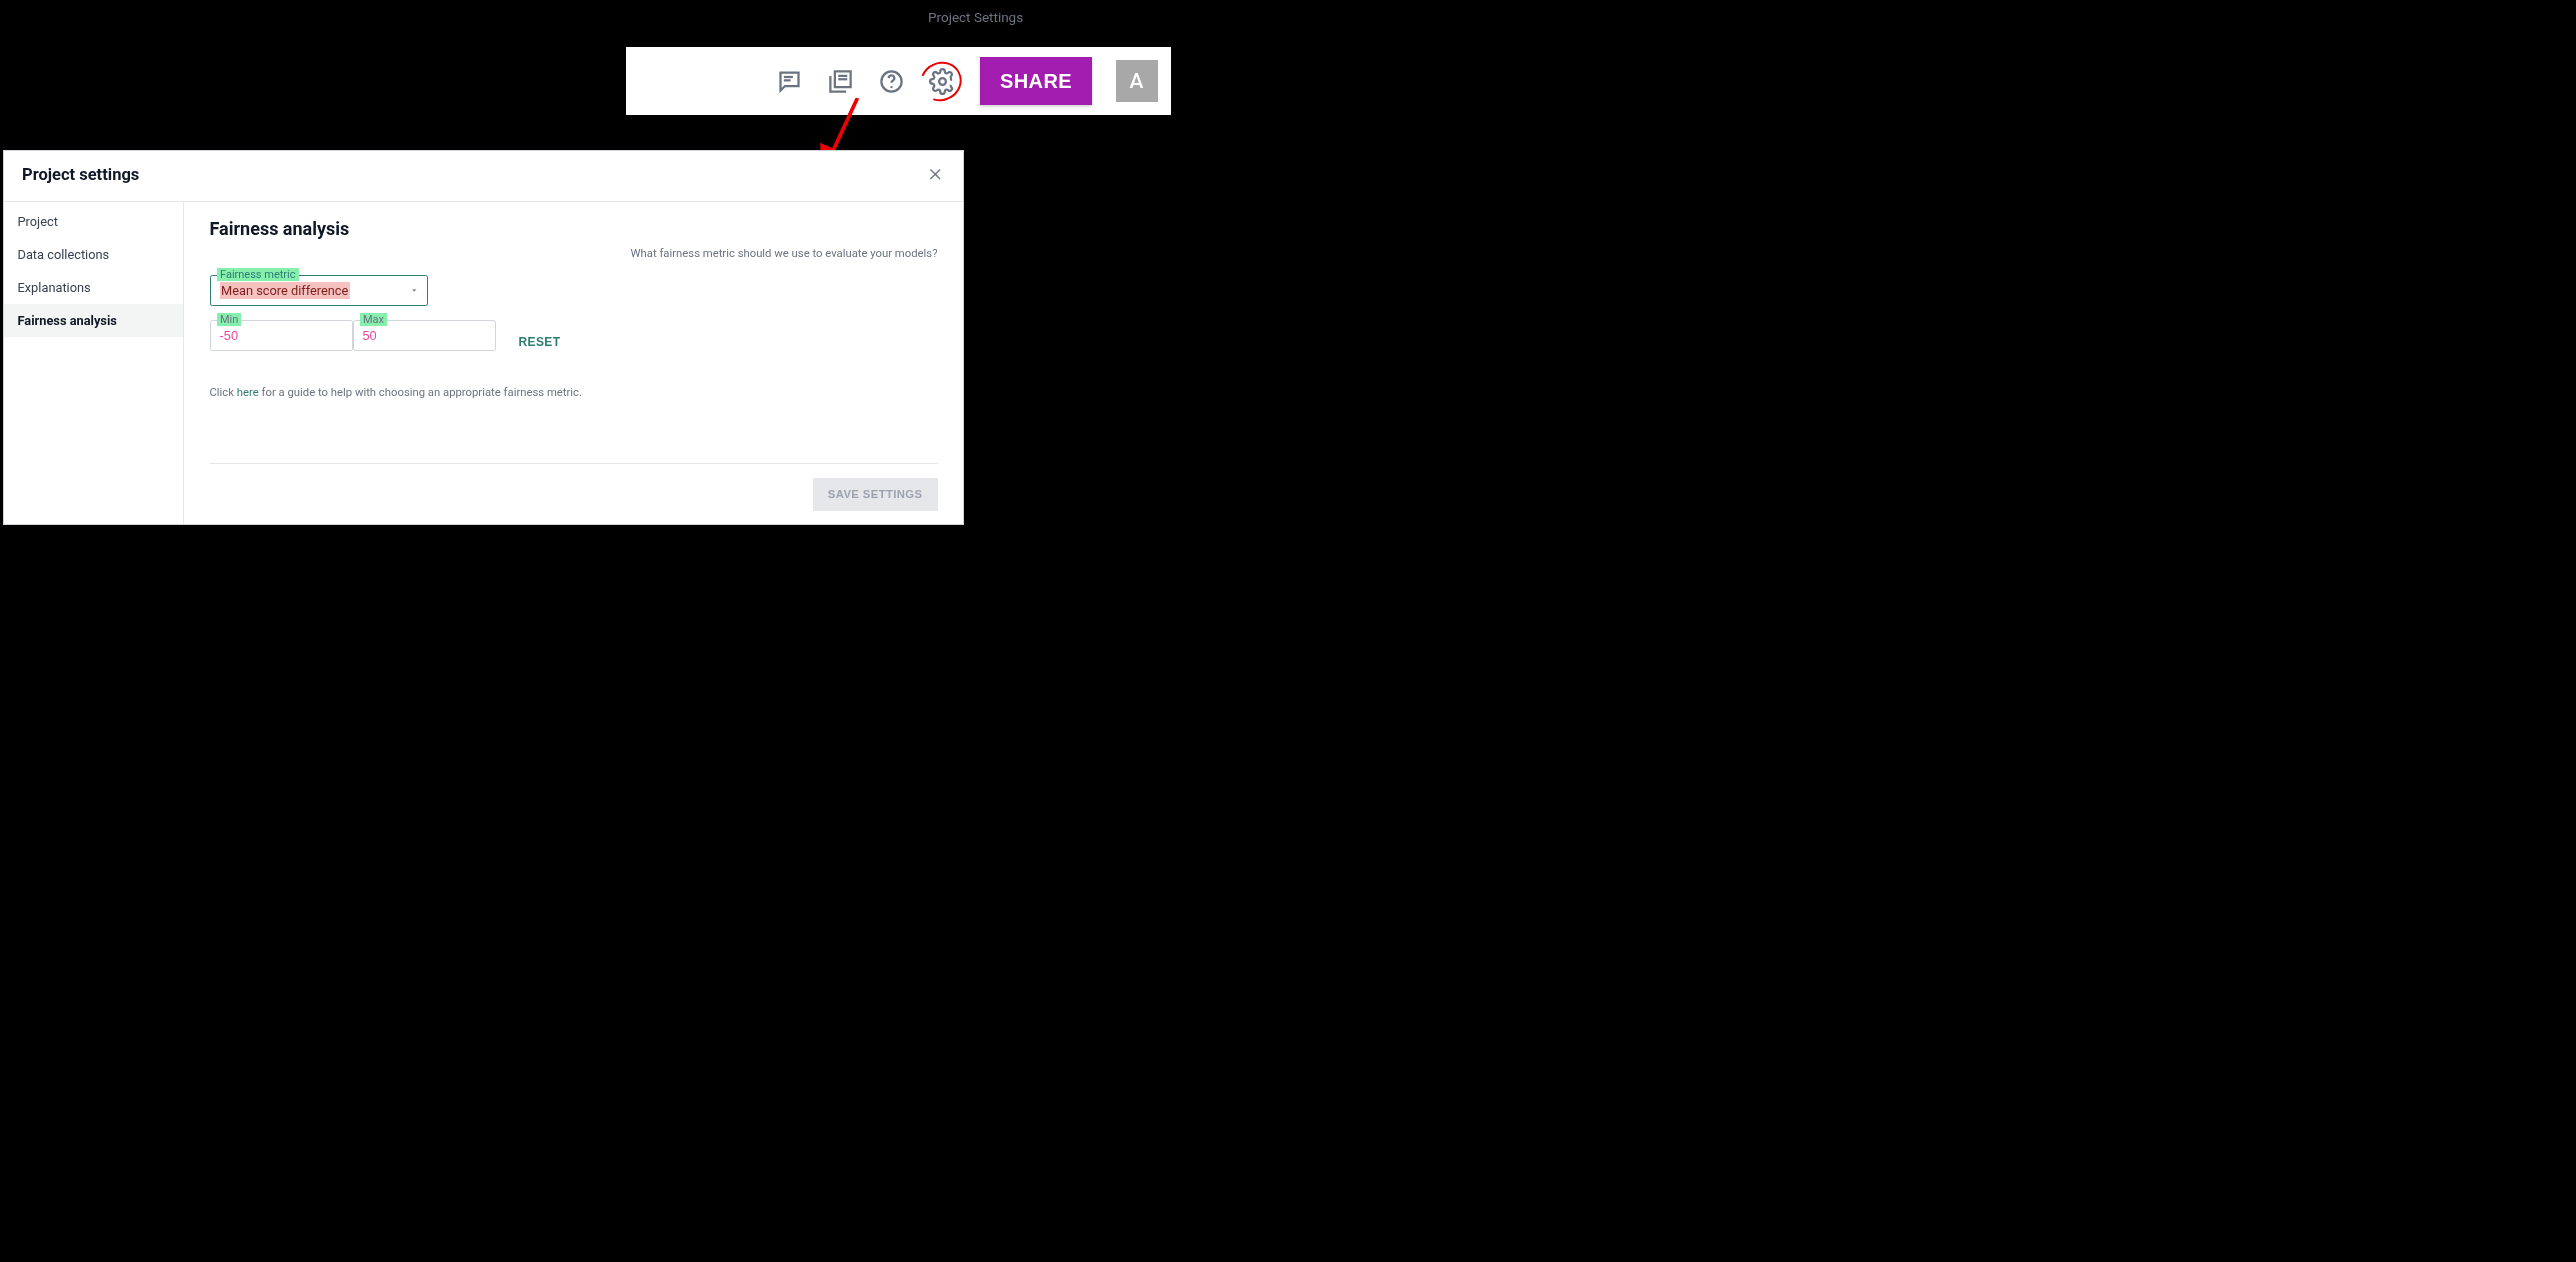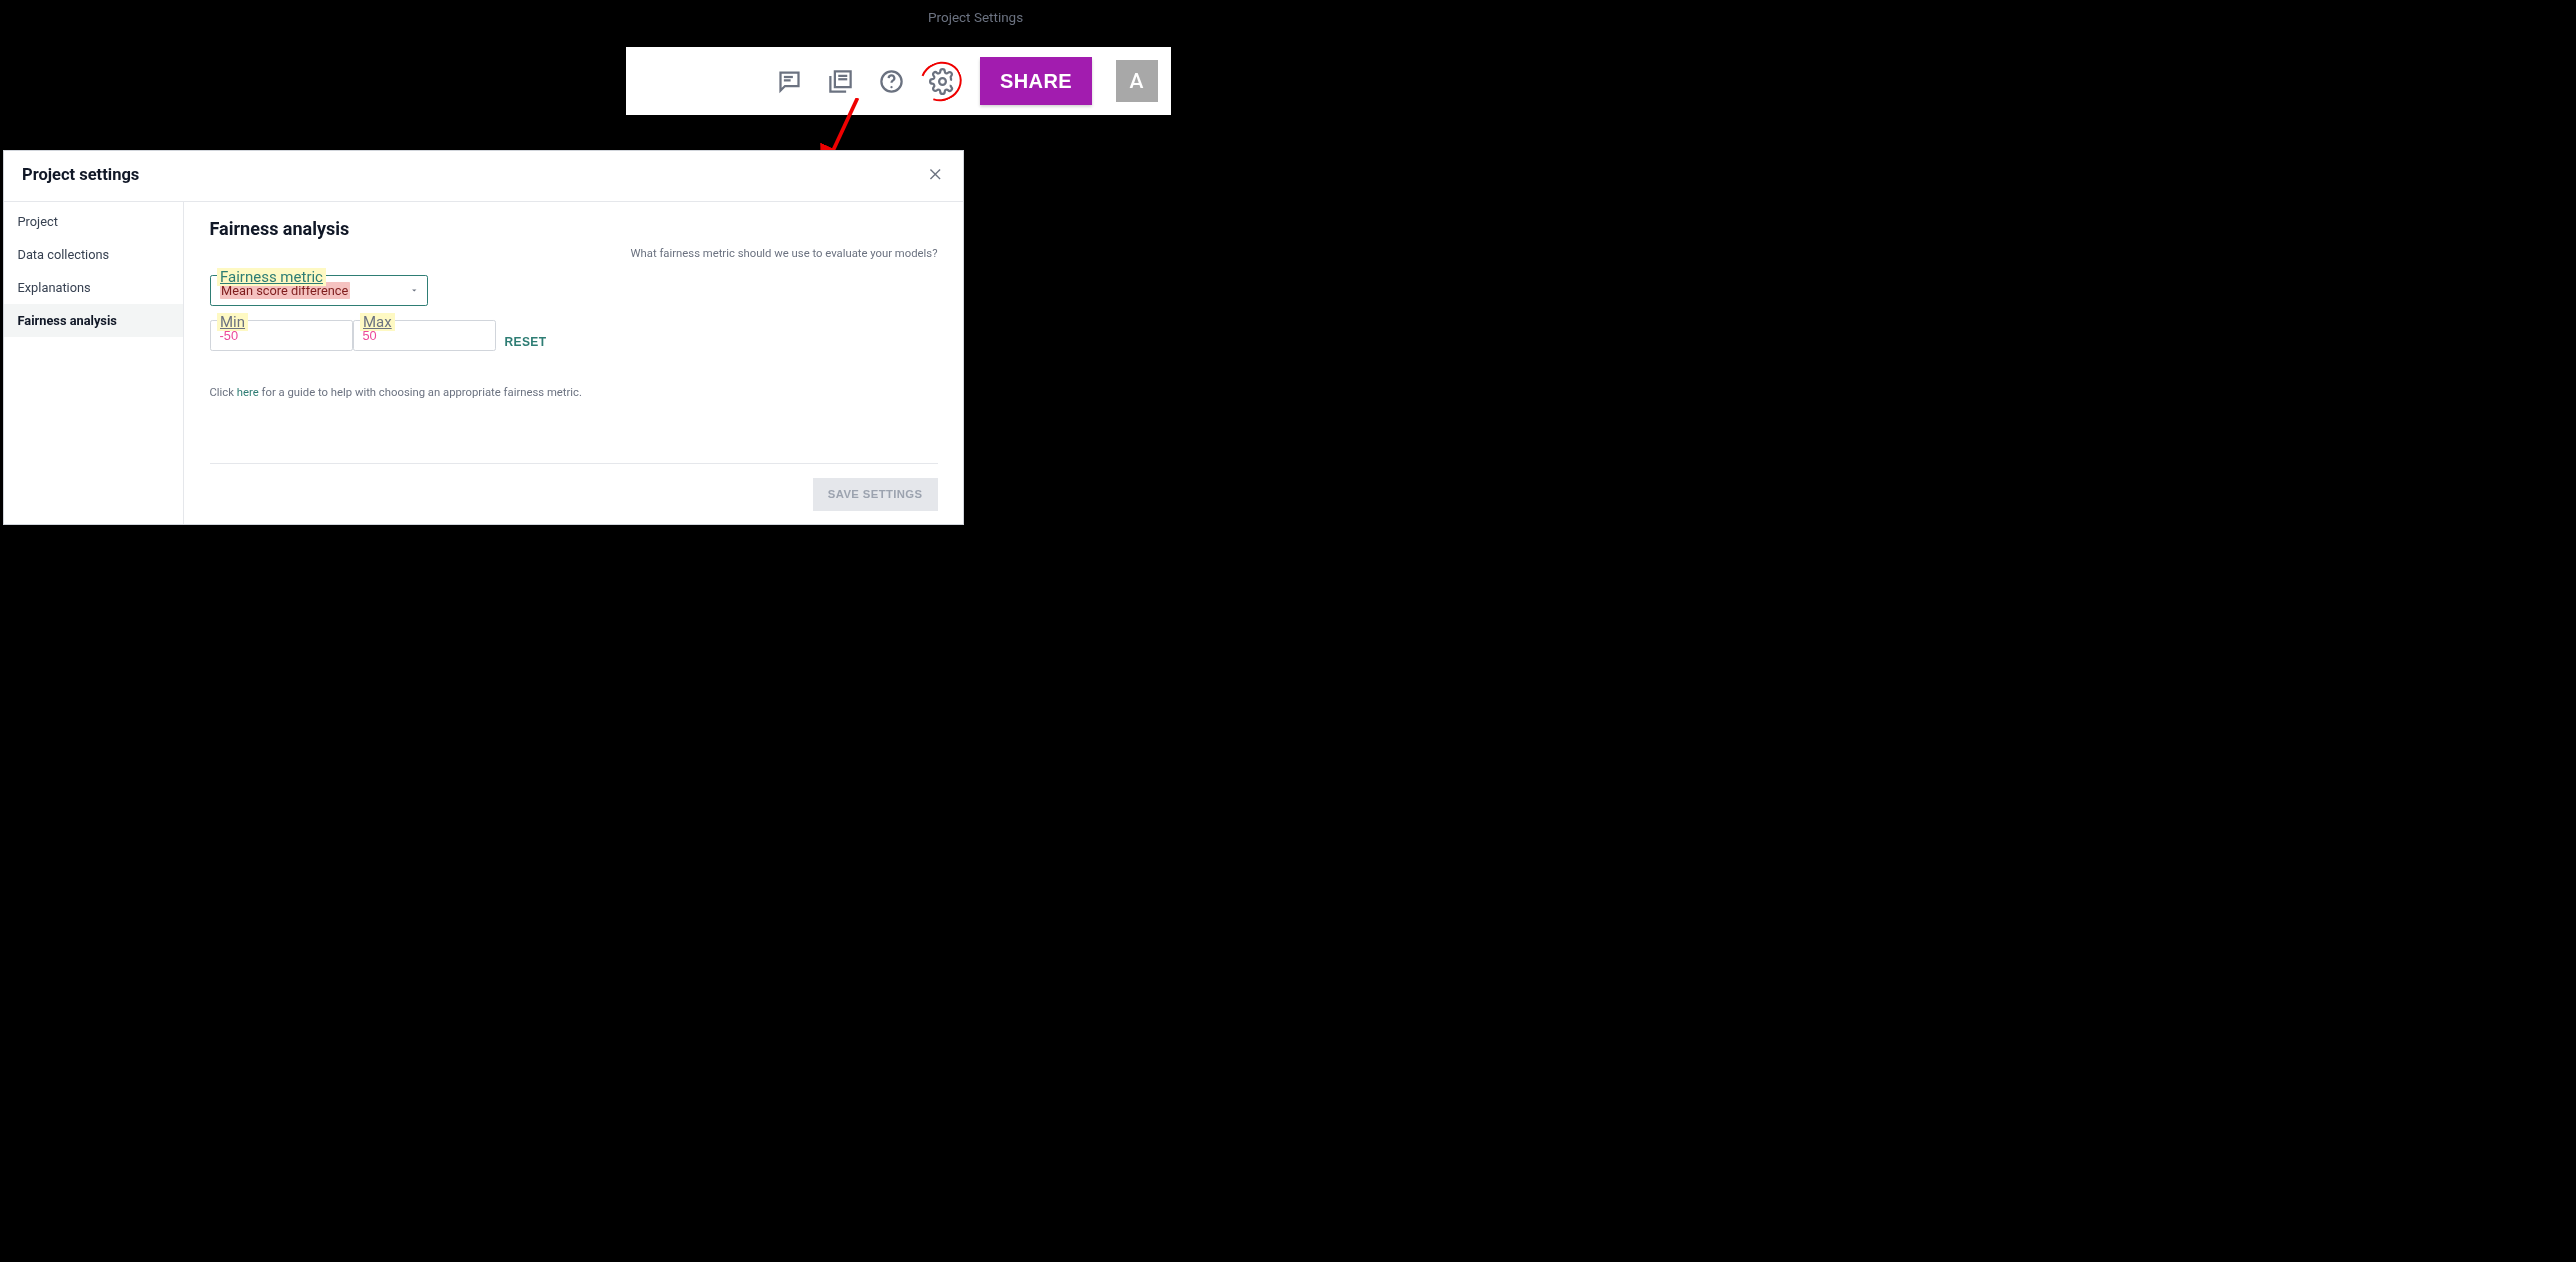--- a/index.html
+++ b/index.html
@@ -178,25 +178,24 @@
 
     .field-wrap {
       position: relative;
       display: inline-block;
       margin-bottom: 13.5px;
     }
     .field-label {
       position: absolute;
       top: -6.8px;
       left: 7.5px;
-      background: #fef9c3;
+      background: #86efac;
       padding: 0 3px;
-      font-size: 15px;
+      font-size: 11px;
       color: #2e7d74;
-      text-decoration: underline;
     }
     .field-label.gray { color: #6b7280; }
     .select-box {
       width: 218px;
       height: 31.5px;
       border: 1.5px solid #2e7d74;
       border-radius: 2.3px;
       display: flex;
       align-items: center;
       justify-content: space-between;
@@ -233,21 +232,21 @@
       background: #fff;
     }
     .reset-btn {
       color: #2e7d74;
       font-size: 12px;
       font-weight: 700;
       letter-spacing: 0.4px;
       background: none;
       border: none;
       cursor: pointer;
-      margin-left: 9px;
+      margin-left: 23px;
     }
 
     .help-text {
       font-size: 11.3px;
       color: #6b7280;
     }
     .help-link {
       color: #2e7d74;
       text-decoration: none;
       cursor: pointer;

